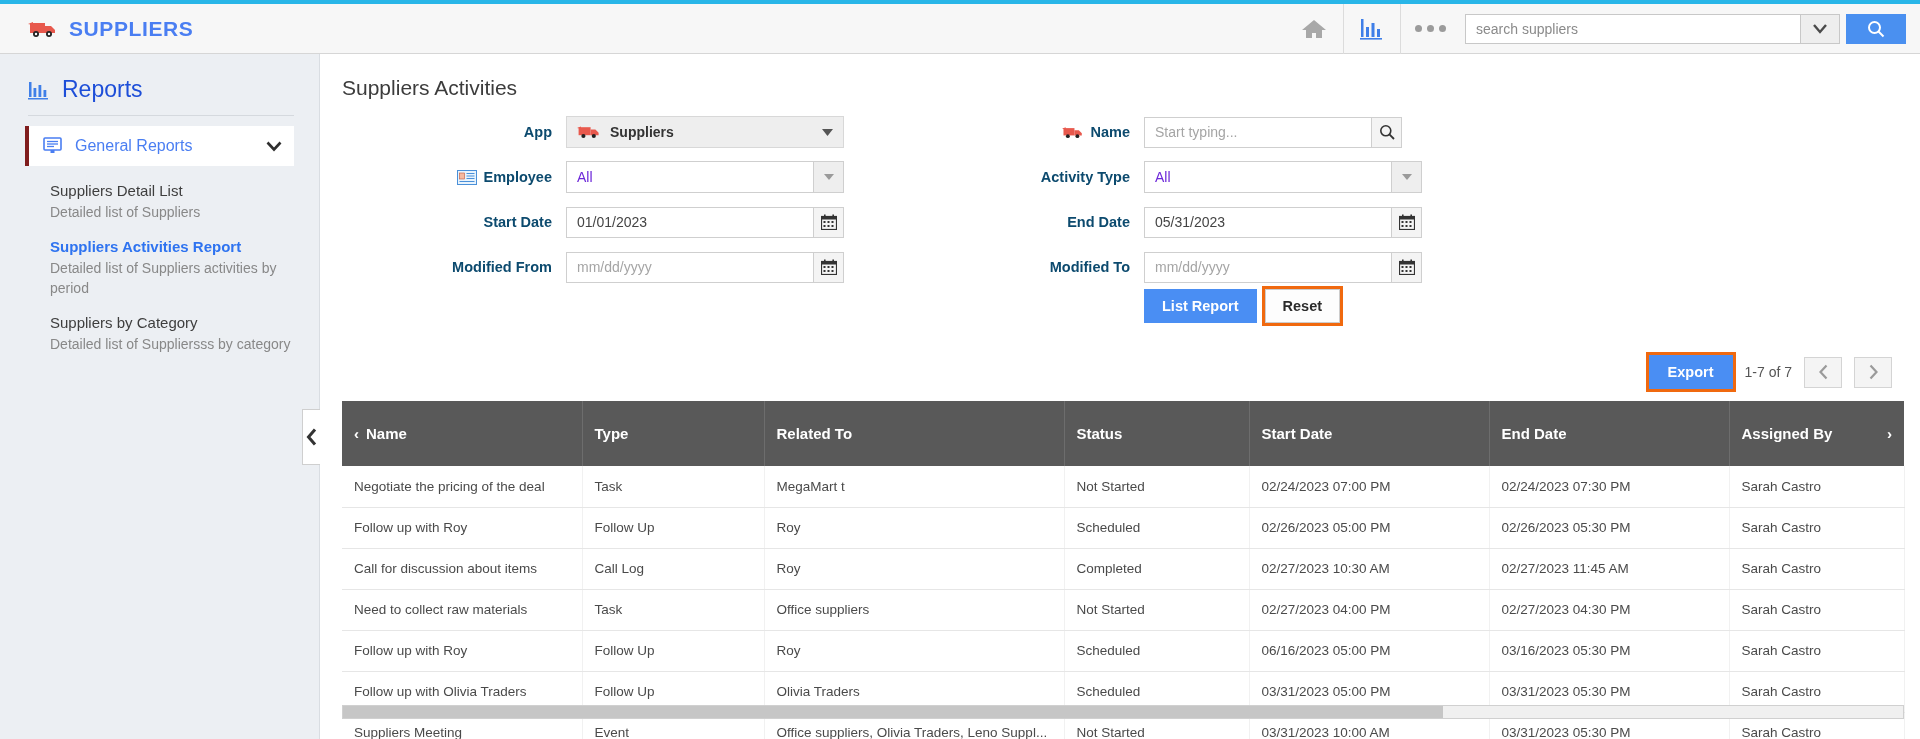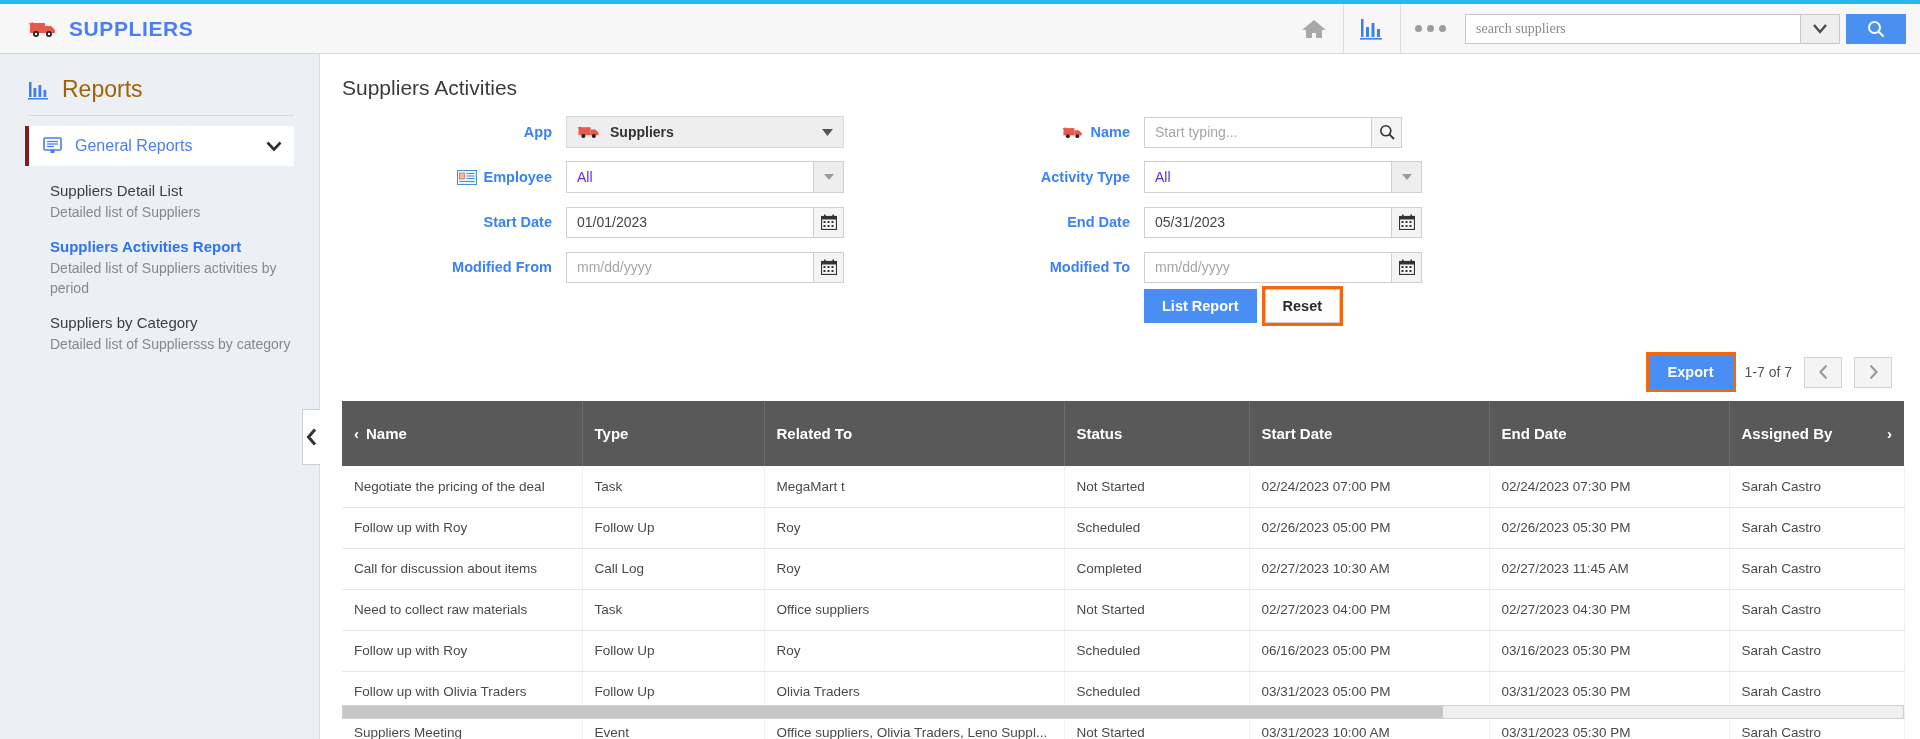--- a/index.html
+++ b/index.html
@@ -33,21 +33,21 @@
   }
   .icon-btn.divided { border-left: 1px solid #dcdcdc; border-right: 1px solid #dcdcdc; }
   .dots { display: flex; gap: 5px; }
   .dots i { width: 7px; height: 7px; border-radius: 50%; background: #9b9b9b; display:block; }
   .searchwrap { display: flex; align-items: center; margin-left: 6px; margin-right: 14px; }
   .search-input {
     width: 335px; height: 30px;
     border: 1px solid #c8c8c8; border-right: none;
     background: #fff; font-size: 14px; color: #14532d;
     padding: 0 10px; outline: none;
-    font-family: Liberation Serif, serif;
+    font-family: Liberation Sans, sans-serif;
   }
   .search-input::placeholder { color: #8a8a8a; }
   .search-drop {
     width: 40px; height: 30px; background: #eeeeee; border: 1px solid #c8c8c8;
     display: flex; align-items: center; justify-content: center;
   }
   .search-go {
     width: 60px; height: 30px; background: #4a90f0; margin-left: 6px;
     display: flex; align-items: center; justify-content: center;
   }
@@ -57,21 +57,21 @@
 
   
   .sidebar {
     width: 320px; min-width: 320px; background: #eceff3;
     border-right: 1px solid #d9dde2; position: relative;
   }
   .sidebar-head {
     display: flex; align-items: center; gap: 12px;
     padding: 22px 0 12px 28px;
   }
-  .sidebar-head-title { font-size: 23px; color: #a16207; }
+  .sidebar-head-title { font-size: 23px; color: #1d4ed8; }
   .sidebar-sep { height: 1px; background: #d5d9de; margin: 0 25px 0 28px; }
   .group-item {
     display: flex; align-items: center; gap: 12px;
     background: #ffffff; margin: 10px 25px 0 25px;
     padding: 11px 12px 11px 14px;
     border-left: 4px solid #7f1d1d; position: relative;
   }
   .group-label { color: #4a7ef2; font-size: 16px; flex: 1; }
   .report-link { margin: 14px 25px 0 50px; }
   .report-title { font-size: 15px; color: #3e3e3e; line-height: 1.45; }
@@ -88,21 +88,21 @@
   
   .main { flex: 1; background: #ffffff; position: relative; padding: 0 0 0 0; overflow: hidden; }
   .page-title { font-size: 21px; color: #3c3c3c; padding: 22px 0 0 22px; }
 
   .filters { display: flex; padding: 16px 0 0 22px; }
   .fcol { width: 520px; }
   .fcol.right { margin-left: 58px; }
   .frow { display: flex; align-items: center; margin-bottom: 13px; height: 32px; }
   .flabel {
     width: 224px; text-align: right; padding-right: 14px;
-    font-size: 14.5px; font-weight: bold; color: #3b82f6;
+    font-size: 14.5px; font-weight: bold; color: #0c4a6e;
     display: flex; align-items: center; justify-content: flex-end; gap: 7px;
   }
   .fctl { display: flex; align-items: center; }
 
   .sel-app {
     width: 278px; height: 32px; background: #eeeeee; border: 1px solid #d8d8d8;
     display: flex; align-items: center; gap: 9px; padding: 0 10px;
     font-size: 14px; font-weight: bold; color: #333;
   }
   .sel-app .caret { margin-left: auto; }

